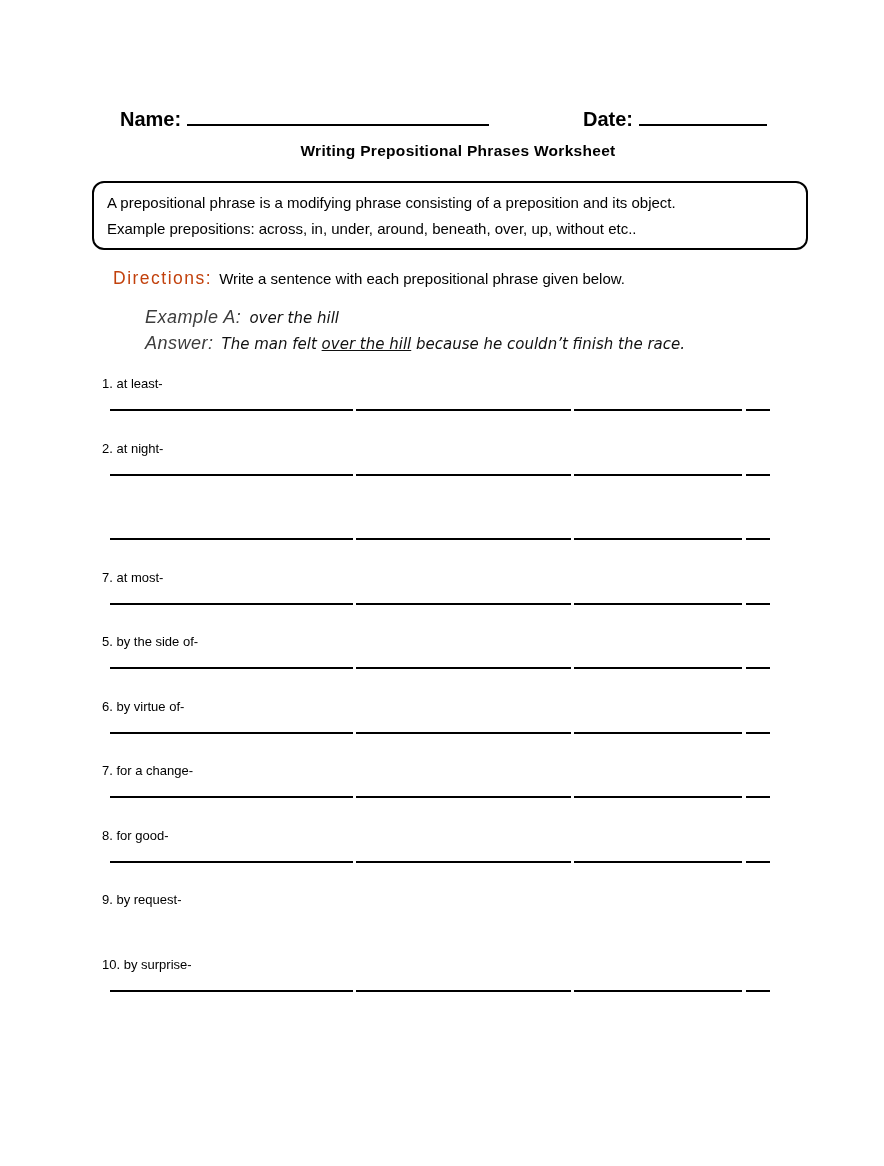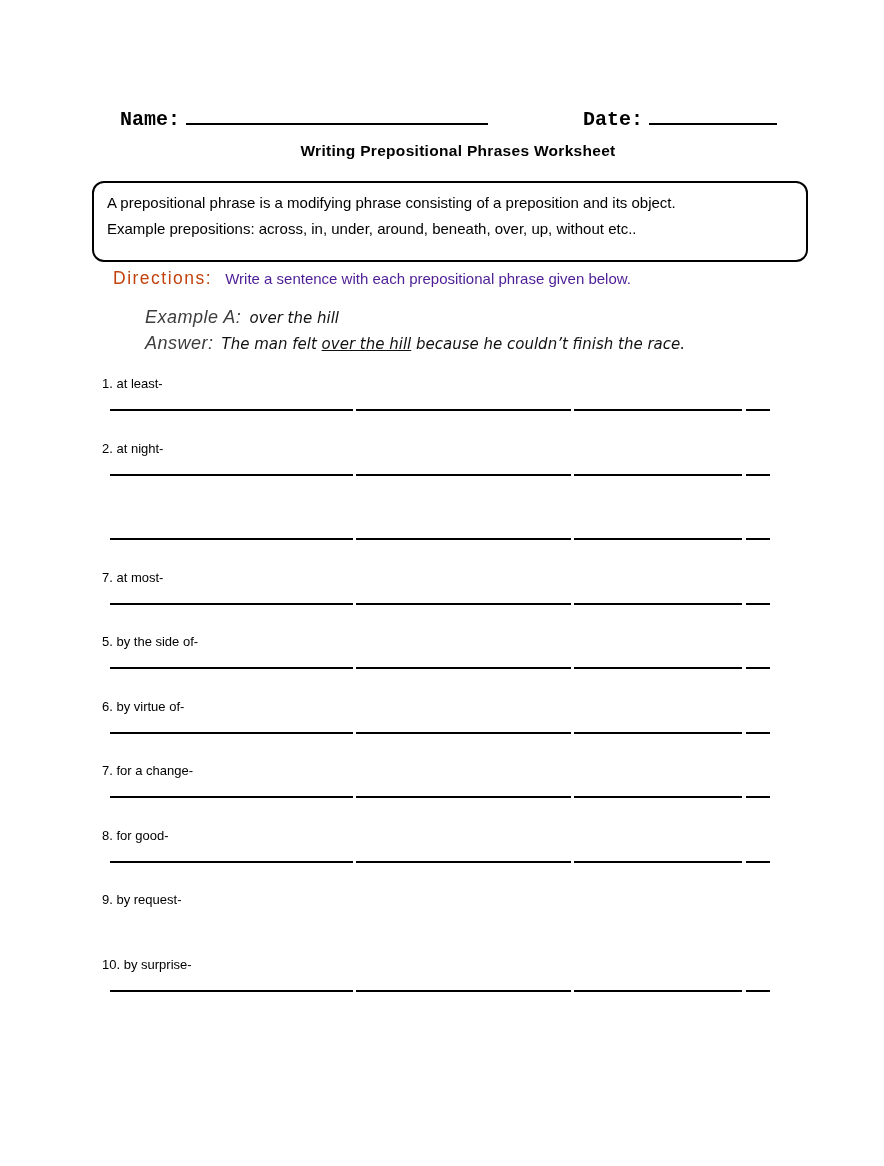--- a/index.html
+++ b/index.html
@@ -10,21 +10,21 @@
     background: #ffffff;
     font-family: "Liberation Sans", sans-serif;
     color: #000;
     overflow: hidden;
   }
 
   
   .name-group { position: absolute; left: 120px; top: 108px; white-space: nowrap; }
   .date-group { position: absolute; left: 583px; top: 108px; white-space: nowrap; }
   .hdr-label {
-    font-family: Liberation Mono, monospace;
+    font-family: Liberation Sans, sans-serif;
     font-weight: bold;
     font-size: 20px;
   }
   .write-line {
     display: inline-block;
     border-bottom: 2px solid #000;
     height: 15px;
     margin-left: 6px;
     vertical-align: baseline;
   }
@@ -39,37 +39,37 @@
     font-weight: bold;
     font-size: 15.5px;
     letter-spacing: 0.3px;
     padding-left: 32px;
   }
 
   
   .info-box {
     position: absolute;
     left: 92px; top: 181px;
-    width: 716px; height: 81px;
+    width: 716px; height: 69px;
     box-sizing: border-box;
     border: 2px solid #000;
     border-radius: 12px;
     padding: 7px 12px 0 13px;
     font-size: 15px;
     line-height: 26px;
   }
 
   
   .directions { position: absolute; left: 113px; top: 268px; white-space: nowrap; }
   .dir-label {
     font-size: 17.5px;
     letter-spacing: 1.5px;
     color: #c2410c;
   }
-  .dir-text { font-size: 15px; margin-left: 13px; color: #4c1d95; }
+  .dir-text { font-size: 15px; margin-left: 7px; color: #000000; }
 
   
   .example { position: absolute; left: 105px; top: 307px; }
   .ex-row { height: 26px; white-space: nowrap; margin-left: 40px; }
   .ex-label {
     font-style: italic;
     font-size: 18px;
     letter-spacing: 0.5px;
     color: #3d3d3d;
     margin-right: 8px;

